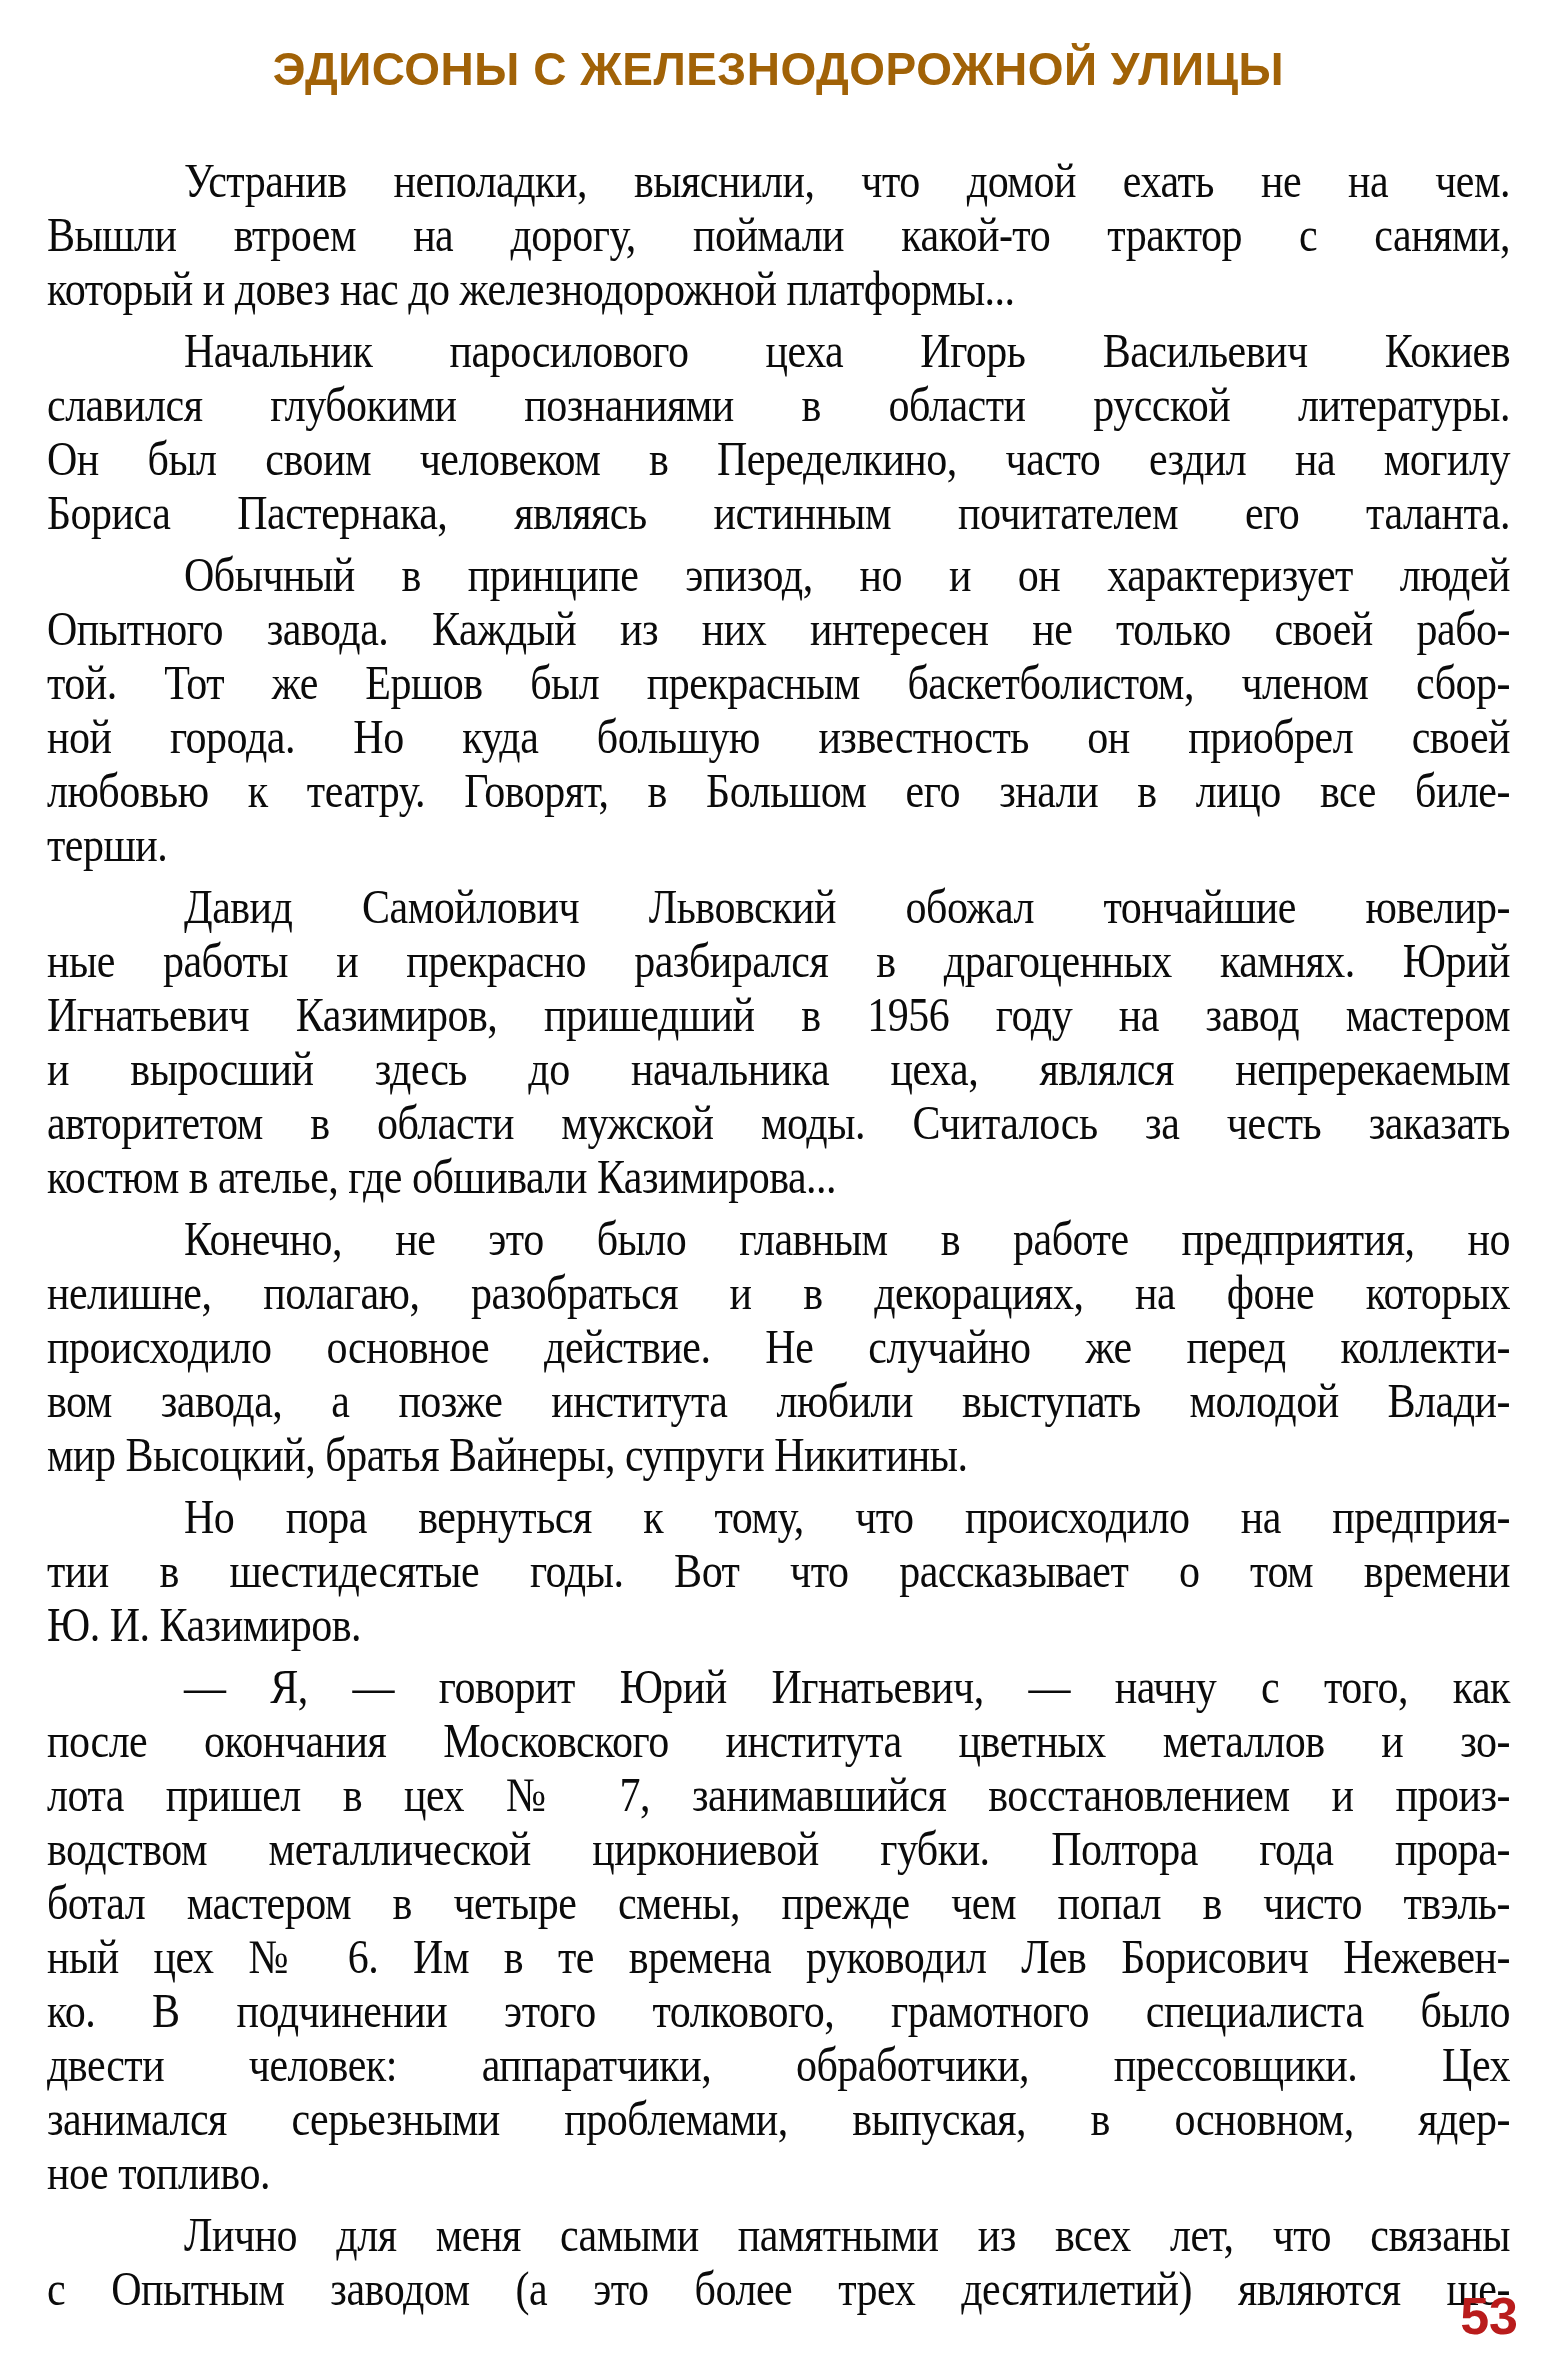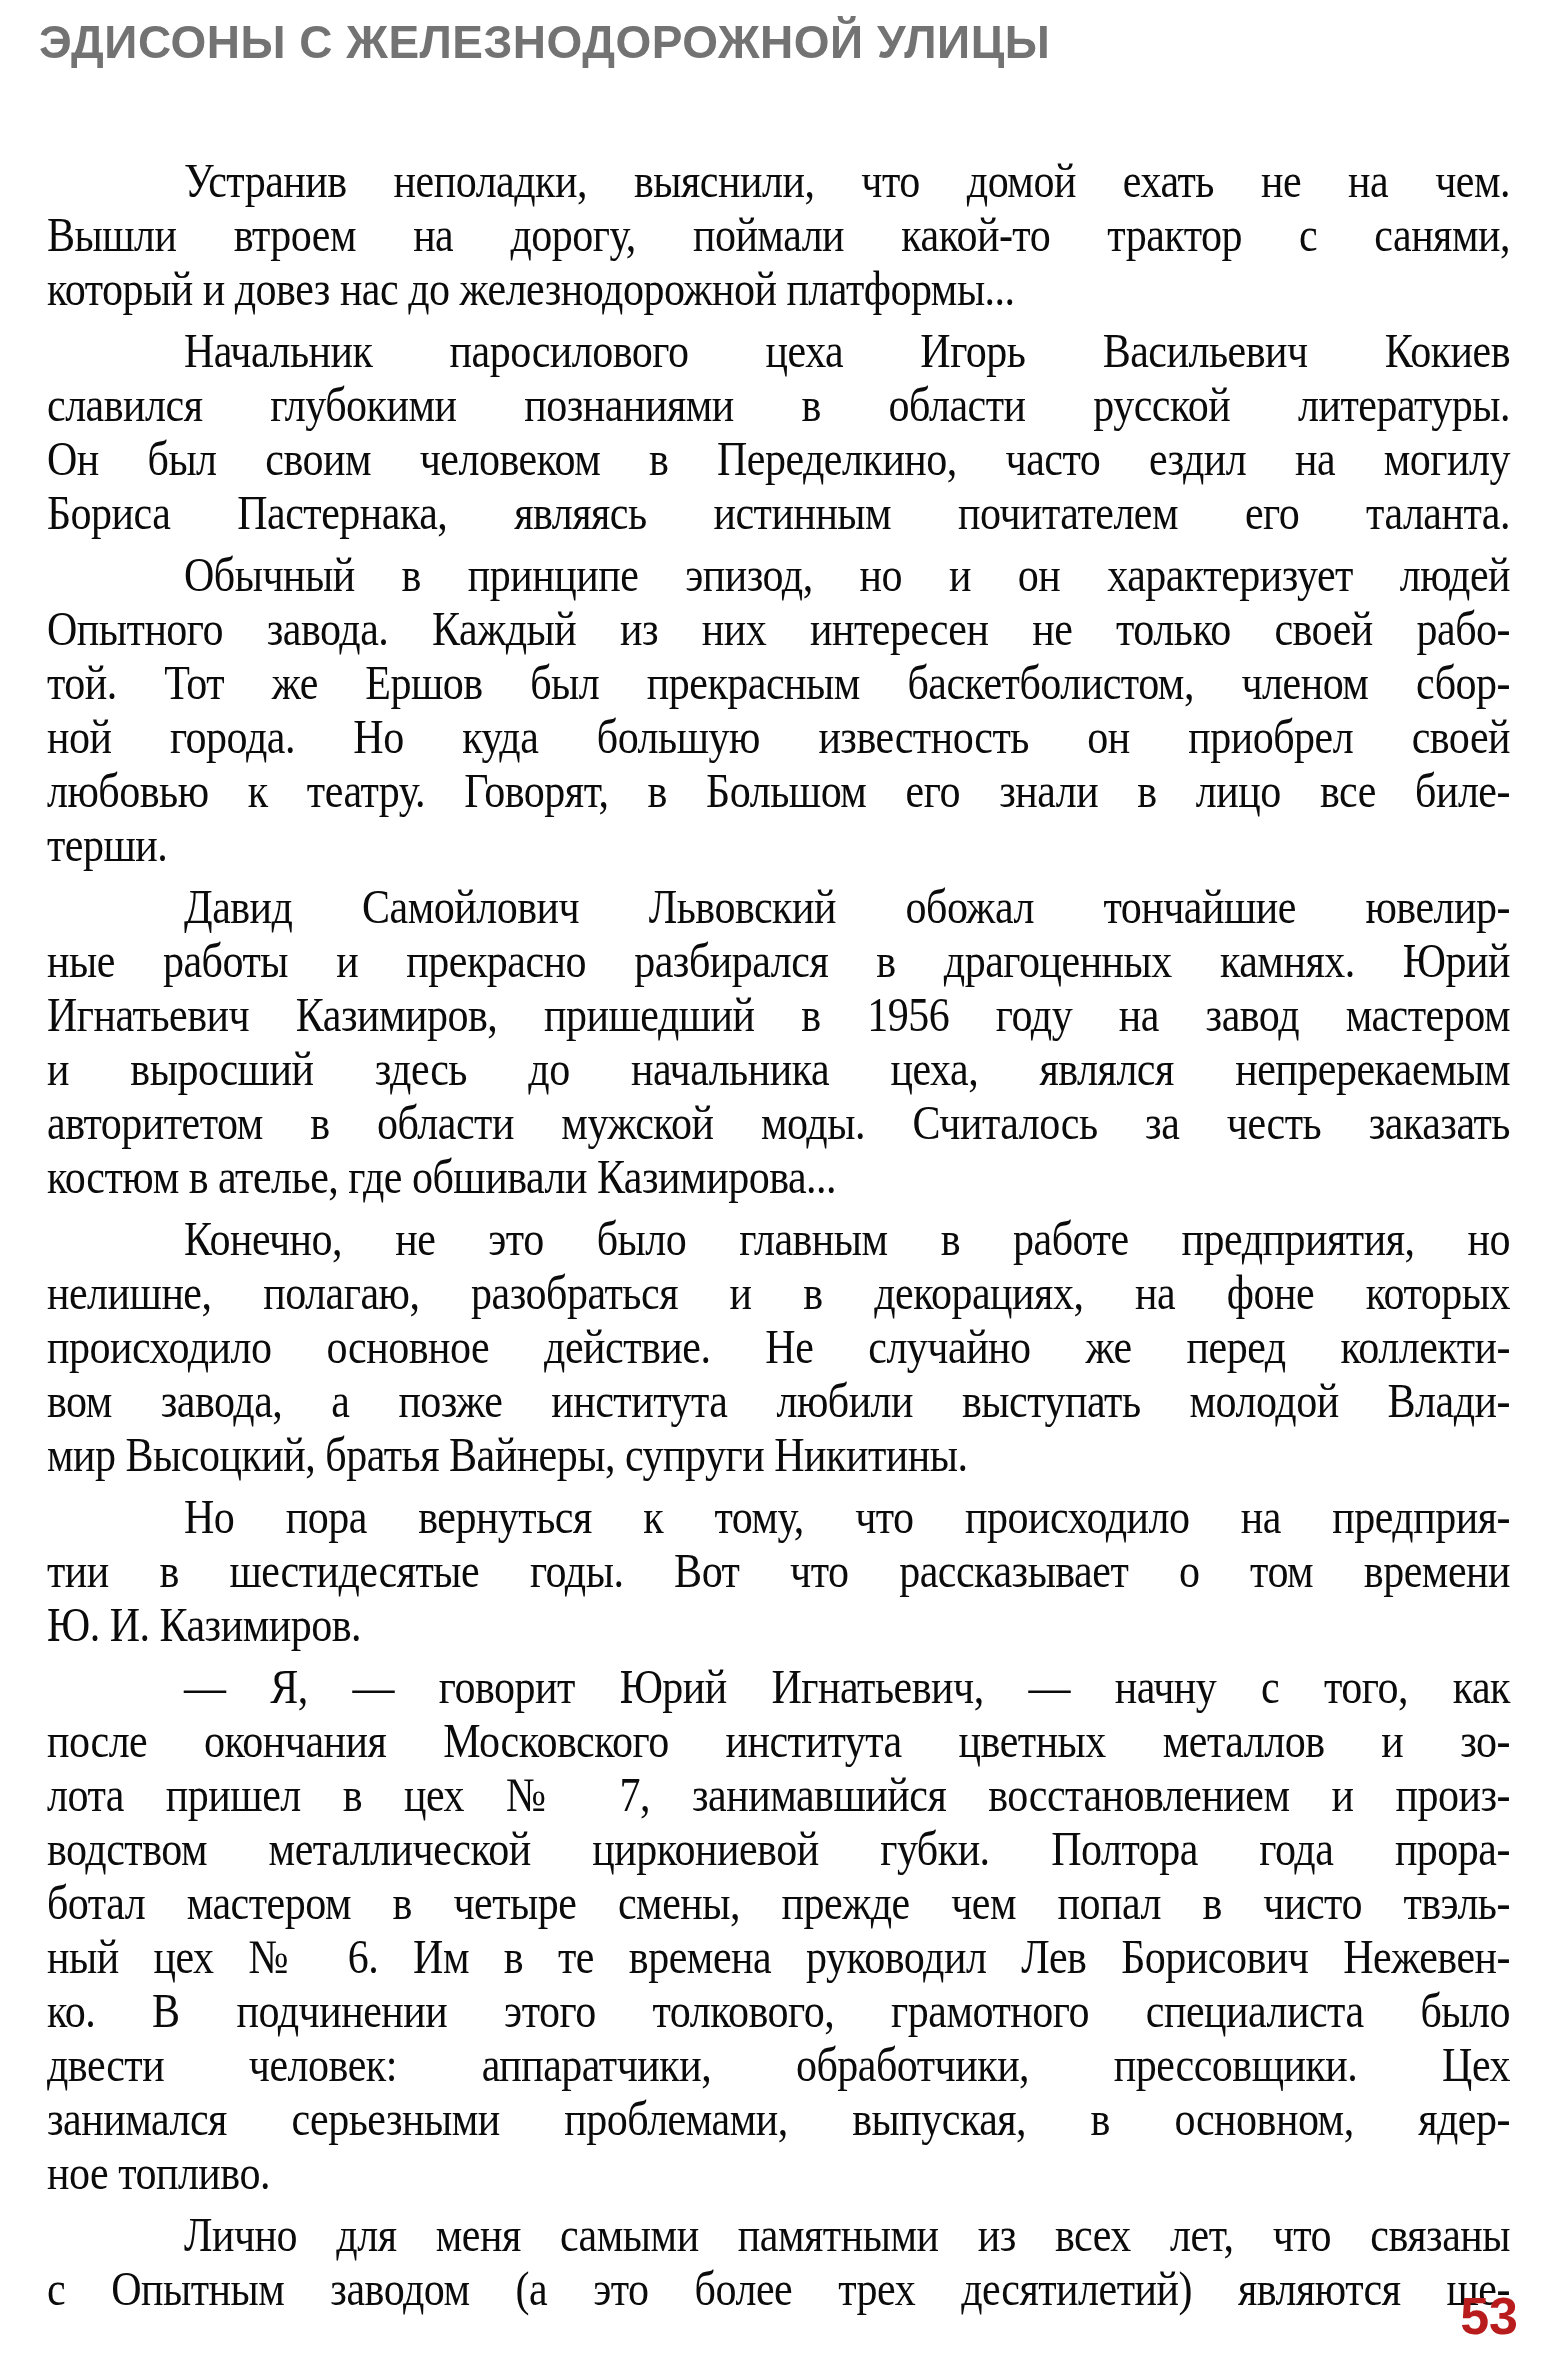--- a/index.html
+++ b/index.html
@@ -11,31 +11,31 @@
     position: relative;
     width: 1560px;
     height: 2361px;
     background: #ffffff;
     color: #0b0b0b;
     font-family: "Liberation Serif", serif;
     overflow: hidden;
   }
   .title {
     position: absolute;
-    top: 17px;
+    top: 44px;
     left: 39px;
     width: 1479px;
     margin: 0;
-    text-align: left;
+    text-align: center;
     font-family: "Liberation Sans", sans-serif;
     font-weight: bold;
     font-size: 46px;
     line-height: 1.1;
     letter-spacing: 0.5px;
-    color: #737373;
+    color: #a16207;
   }
   .content {
     position: absolute;
     left: 39px;
     top: 146px;
     width: 1479px;
   }
   .para {
     margin: 8px;
     padding: 0;

